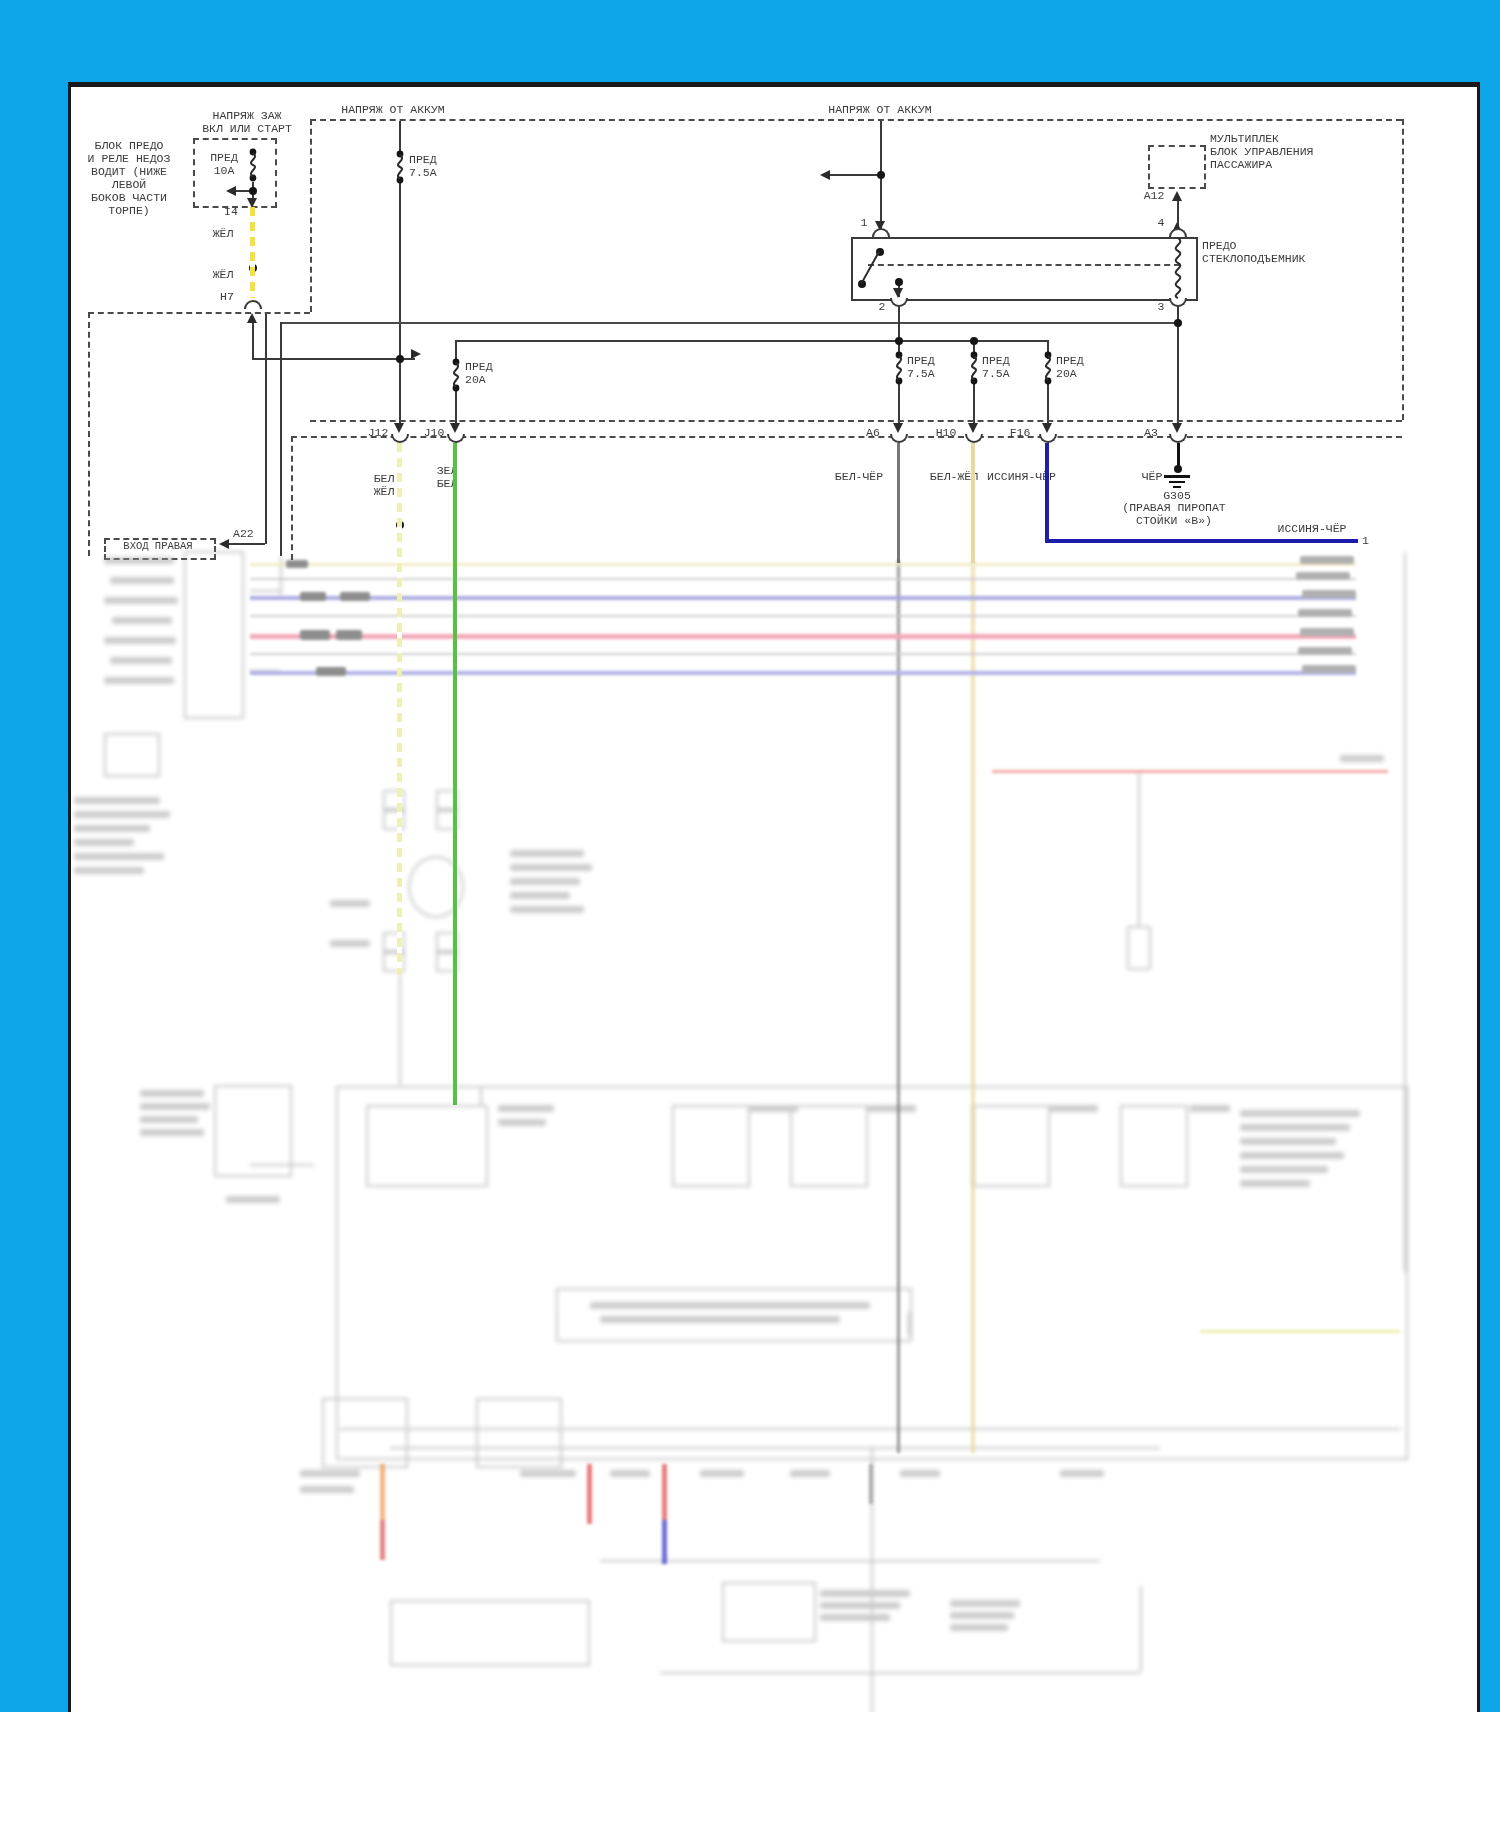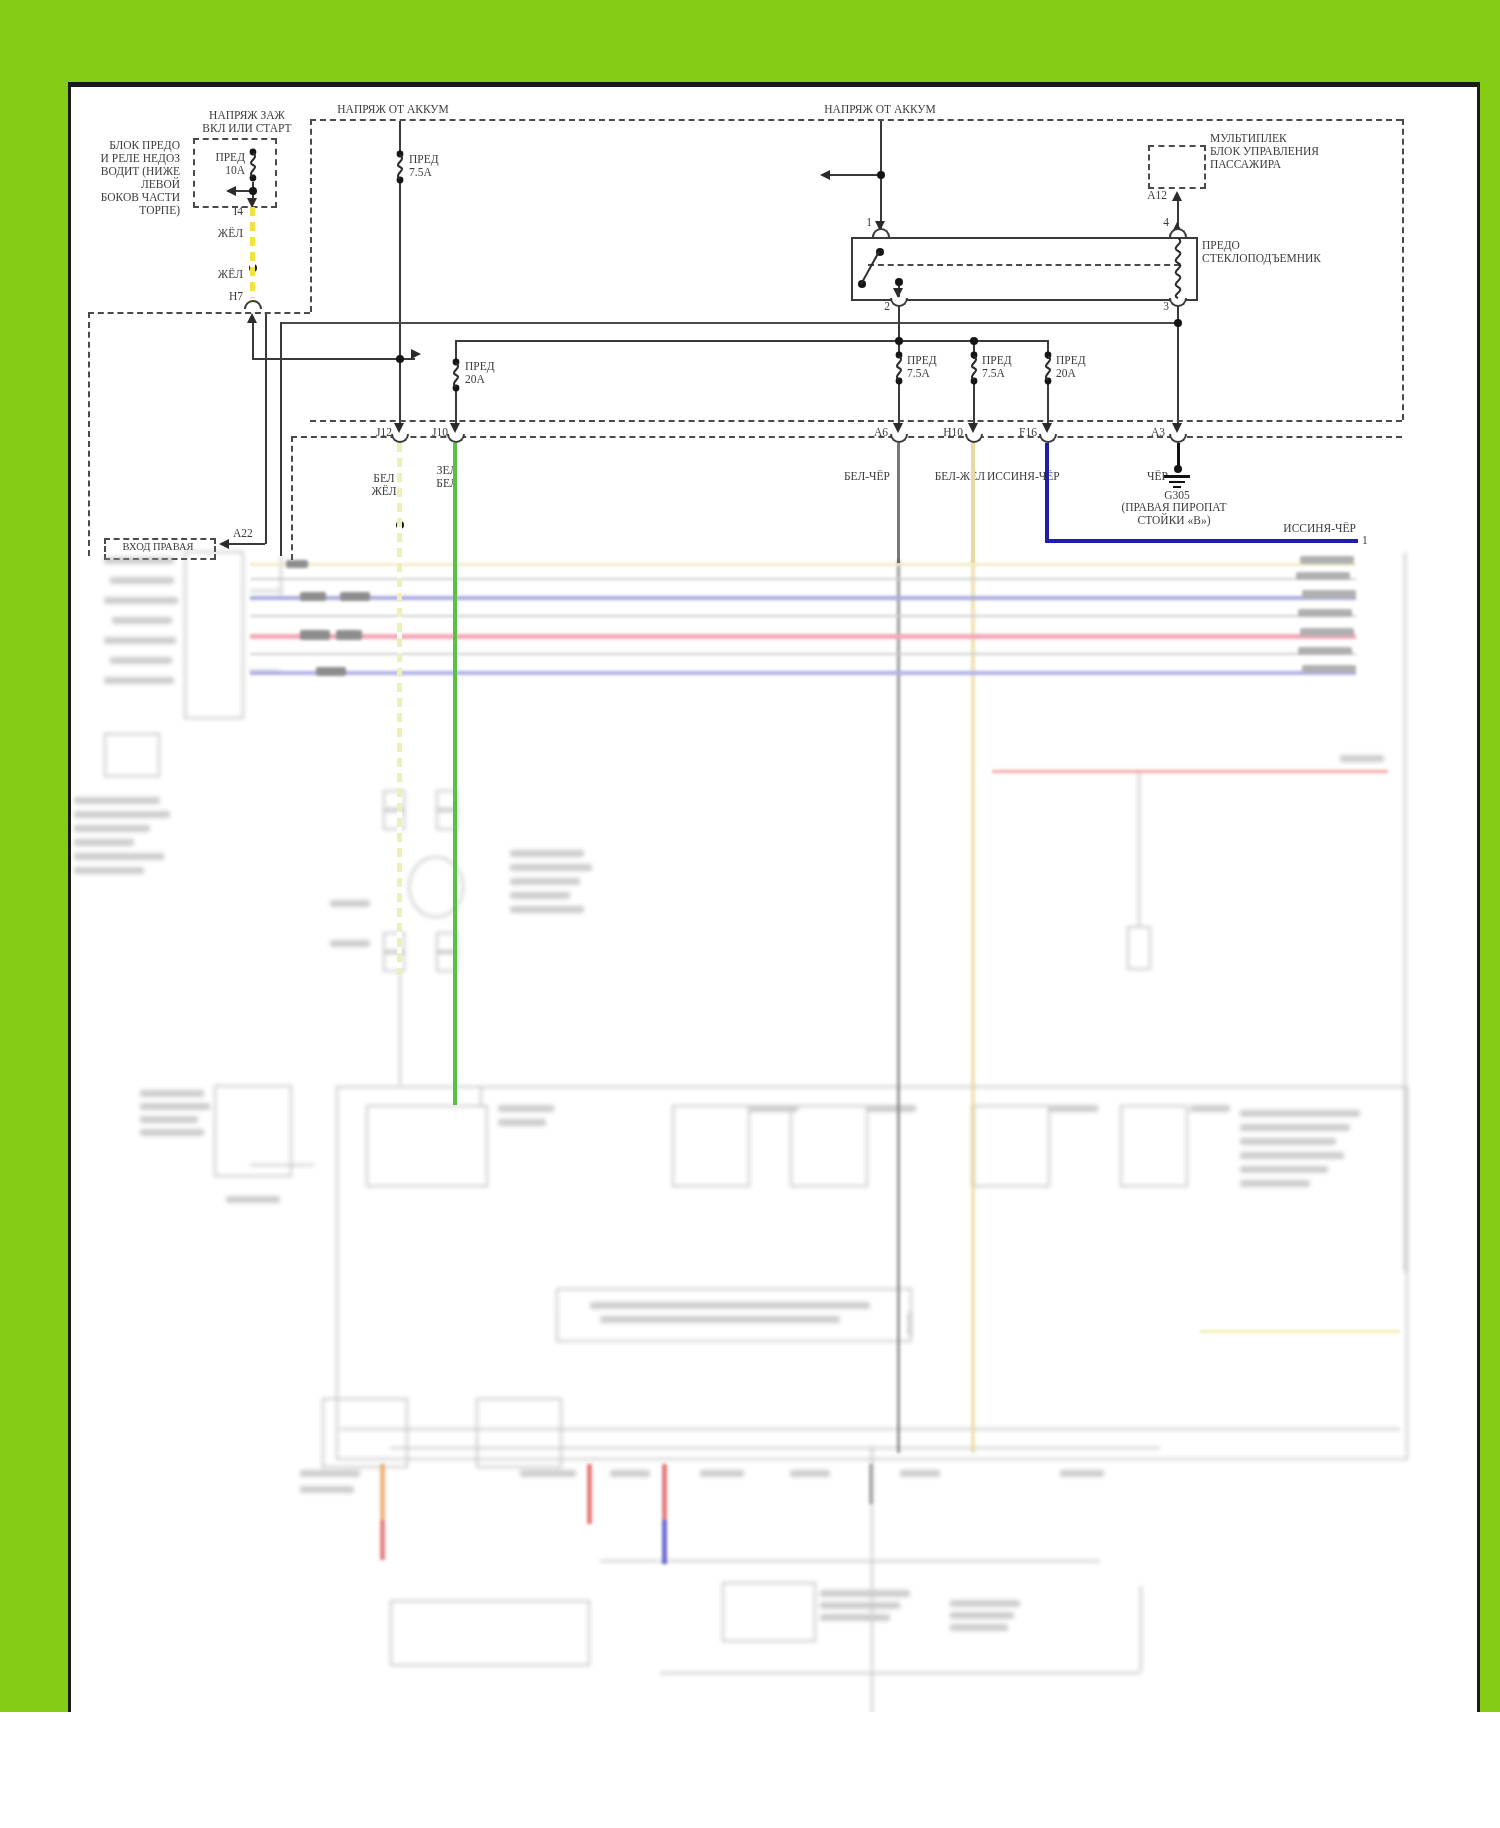--- a/index.html
+++ b/index.html
@@ -1,22 +1,22 @@
 <!DOCTYPE html>
 <html><head>
 <meta charset="utf-8">
 <style>
   html,body{margin:0;padding:0;background:#fff;}
-  #stage{position:relative;width:1500px;height:1712px;background:#84cc16;overflow:hidden;
-         font-family:Liberation Serif, serif;}
+  #stage{position:relative;width:1500px;height:1712px;background:#0ea5e9;overflow:hidden;
+         font-family:Liberation Mono, monospace;}
   #frame{position:absolute;left:68px;top:82px;width:1406px;height:1712px;
          border:3px solid #1a1a1a;border-top-width:5px;background:#fff;}
   .lbl{position:absolute;font-size:11.5px;line-height:13px;color:#3c3c3c;white-space:pre;}
   .c{transform:translateX(-50%);text-align:center;}
-  .r{text-align:right;}
+  .r{text-align:center;}
   .bg{background:#fff;padding:0 3px;}
   .ln{position:absolute;background:#3a3a3a;}
   .dsh-h{position:absolute;height:0;border-top:2px dashed #4a4a4a;}
   .dsh-v{position:absolute;width:0;border-left:2px dashed #4a4a4a;}
   .dsh-box{position:absolute;border:2px dashed #4a4a4a;background:transparent;}
   .box{position:absolute;border:2px solid #3a3a3a;background:transparent;}
   .dot{position:absolute;width:8px;height:8px;border-radius:50%;background:#151515;transform:translate(-50%,-50%);}
   .arr{position:absolute;width:0;height:0;border:solid transparent;}
   .a-up{border-width:0 5px 10px 5px;border-bottom-color:#2b2b2b;transform:translateX(-50%);}
   .a-down{border-width:10px 5px 0 5px;border-top-color:#2b2b2b;transform:translateX(-50%);}

